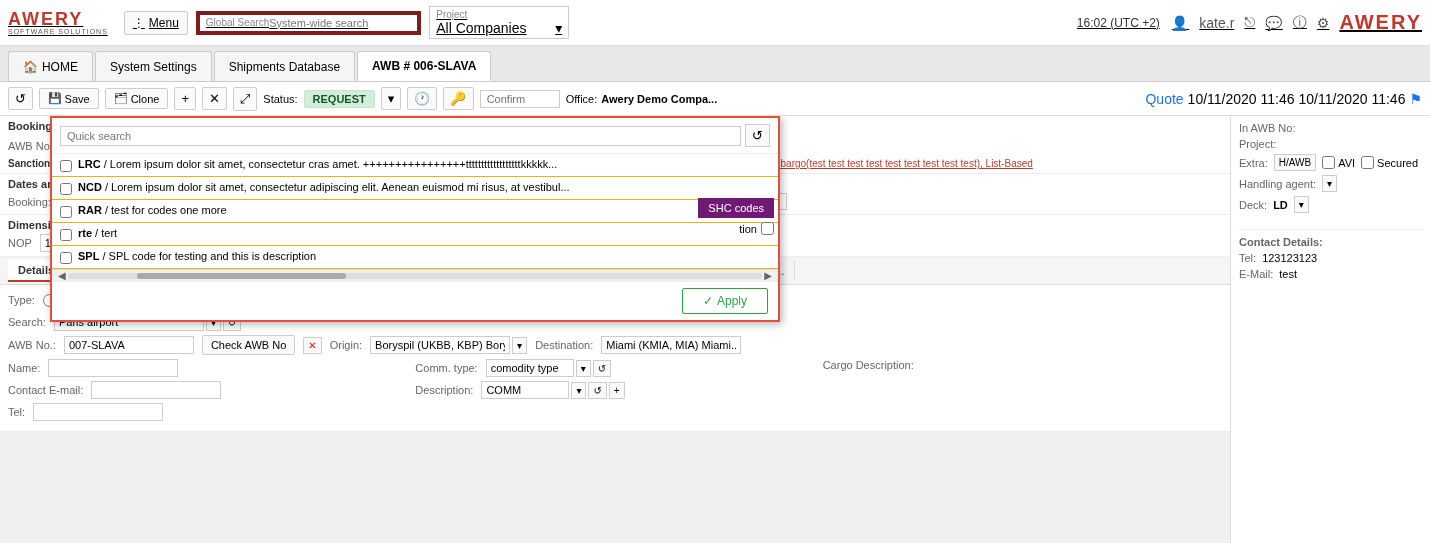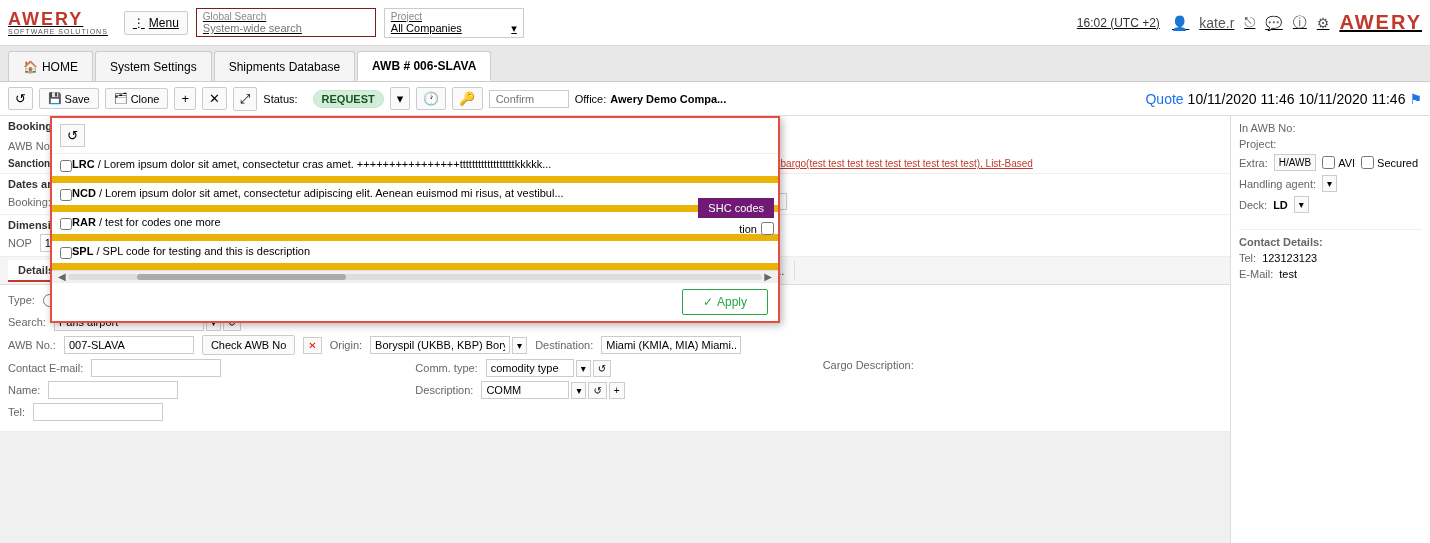--- a/index.html
+++ b/index.html
@@ -40,41 +40,41 @@
       gap: 4px;
       padding: 4px 8px;
       border: 1px solid #ccc;
       background: #fafafa;
       cursor: pointer;
       font-size: 12px;
       border-radius: 2px;
     }
     .search-area {
       display: flex;
-      flex-direction: column;
-      border: 1px solid #7f1d1d;
+      flex-direction: row;
+      border: 4px solid #7f1d1d;
       padding: 2px 6px;
       min-width: 180px;
       background: #fff;
     }
     .search-label { font-size: 10px; color: #888; }
     .search-input { border: none; outline: none; font-size: 11px; color: #aaa; }
     .company-area {
       display: flex;
       flex-direction: column;
       border: 1px solid #ccc;
       padding: 2px 6px;
       min-width: 140px;
       background: #fff;
     }
     .company-select {
       display: flex;
       align-items: center;
       justify-content: space-between;
-      font-size: 11px;
+      font-size: 14px;
     }
     .spacer { flex: 1; }
     .top-right {
       display: flex;
       align-items: center;
       gap: 12px;
       font-size: 12px;
     }
     .time-display { color: #333; }
     .top-icons {
@@ -147,24 +147,23 @@
     }
     .tb-btn.icon-only {
       padding: 3px 6px;
       font-size: 13px;
     }
     .status-badge {
       background: #d4edda;
       color: #155724;
       border: 1px solid #c3e6cb;
       padding: 2px 8px;
-      border-radius: 9px;
+      border-radius: 2px;
       font-size: 11px;
       font-weight: bold;
-      margin-left: 9px;
     }
     .confirm-area {
       display: flex;
       align-items: center;
       gap: 4px;
     }
     .confirm-input {
       border: 1px solid #ccc;
       padding: 2px 6px;
       font-size: 11px;
@@ -371,23 +370,23 @@
       background: #fafafa;
       cursor: pointer;
     }
     .dropdown-list {
       max-height: 260px;
       overflow-y: auto;
     }
     .dropdown-item {
       display: flex;
       align-items: flex-start;
-      gap: 0;
+      gap: 6px;
       padding: 4px 8px;
-      border-bottom: 7px solid #eab308;
+      border-bottom: 1px solid #eab308;
       font-size: 11px;
       cursor: pointer;
     }
     .dropdown-item input[type="checkbox"] { margin-top: 2px; }
     .dropdown-scrollbar {
       height: 12px;
       background: #f0f0f0;
       border-top: 1px solid #ddd;
       display: flex;
       align-items: center;
@@ -723,25 +722,25 @@
           </div>
           <span class="label-text">Destination:</span>
           <div class="combo-wrapper">
             <input class="combo-input" value="Miami (KMIA, MIA) Miami..." style="width: 140px;">
           </div>
         </div>
 
         <div style="display:flex; gap:8px;">
           <div style="flex:1;">
             <div class="details-row">
-              <span class="label-text">Contact E-mail:</span>
+              <span class="label-text">Name:</span>
               <input class="contact-input" value="" style="">
             </div>
             <div class="details-row">
-              <span class="label-text">Name:</span>
+              <span class="label-text">Contact E-mail:</span>
               <input class="contact-input" value="" style="">
             </div>
             <div class="details-row">
               <span class="label-text">Tel:</span>
               <input class="contact-input" value="" style="">
             </div>
           </div>
           <div style="flex:1;">
             <div class="details-row">
               <span class="label-text">Comm. type:</span>
@@ -810,35 +809,40 @@
         </div>
         <div class="right-row">
           <span class="label-text">E-Mail:</span>
           <span>test</span>
         </div>
       </div>
     </div>
 
     <div class="dropdown-overlay">
       <div class="dropdown-header">
+        <input class="dropdown-search" placeholder="Quick search" style="">
         <button class="refresh-btn">↺</button>
       </div>
 
       <div class="dropdown-list">
         <div class="dropdown-item">
           <input type="checkbox" class="inline-checkbox" style="">
           <span><strong>LRC</strong> / Lorem ipsum dolor sit amet, consectetur cras amet. ++++++++++++++++ttttttttttttttttttkkkkk...</span>
         </div>
         <div class="dropdown-item">
           <input type="checkbox" class="inline-checkbox" style="">
           <span><strong>NCD</strong> / Lorem ipsum dolor sit amet, consectetur adipiscing elit. Aenean euismod mi risus, at vestibul...</span>
         </div>
         <div class="dropdown-item">
           <input type="checkbox" class="inline-checkbox" style="">
           <span><strong>RAR</strong> / test for codes one more</span>
+        </div>
+        <div class="dropdown-item">
+          <input type="checkbox" class="inline-checkbox" style="">
+          <span><strong>rte</strong> / tert</span>
         </div>
         <div class="dropdown-item">
           <input type="checkbox" class="inline-checkbox" style="">
           <span><strong>SPL</strong> / SPL code for testing and this is description</span>
         </div>
       </div>
 
       <div style="position:absolute; right:0; top:80px; display:flex; flex-direction:column; align-items:flex-end; gap:4px; padding-right:4px;">
         <button class="shc-btn">
           <span>SHC codes</span>

